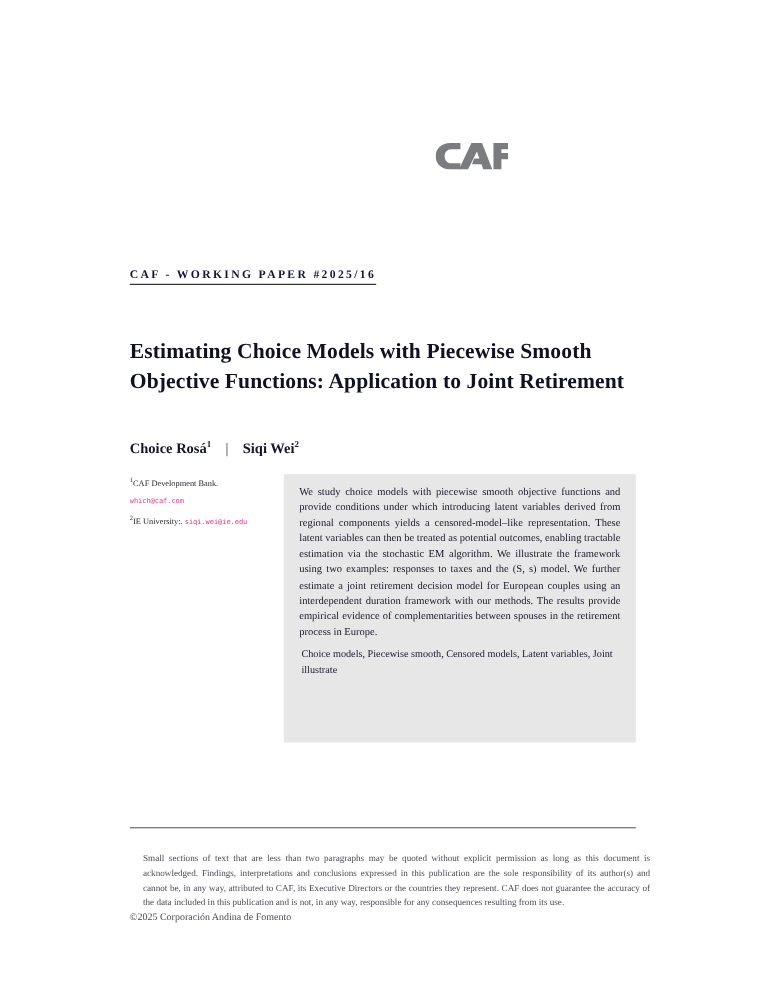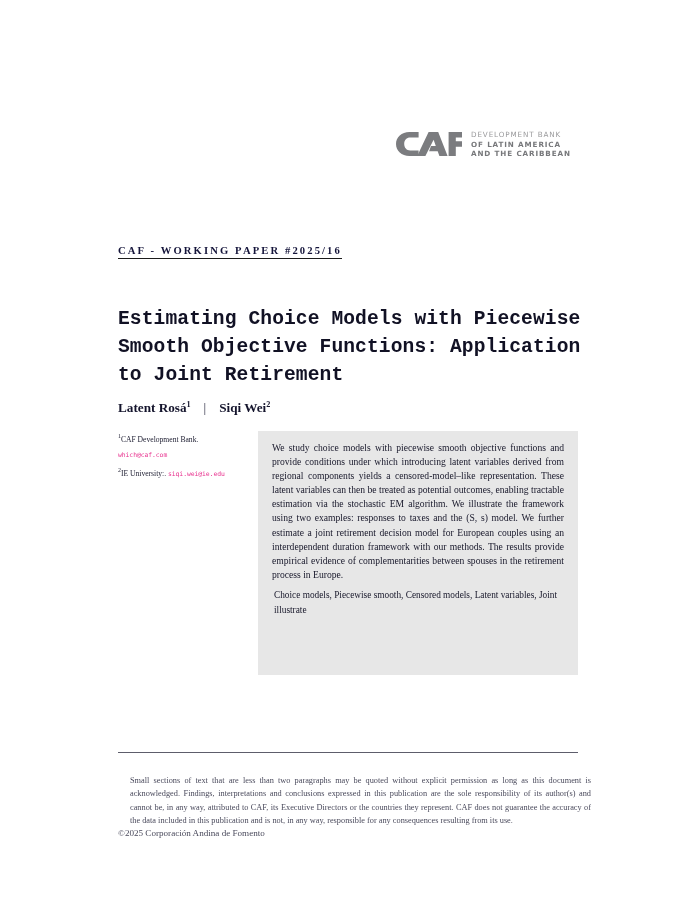--- a/index.html
+++ b/index.html
@@ -69,21 +69,21 @@
     color: #14143a;
     white-space: nowrap;
   }
 
   
   .title {
     position: absolute;
     left: 118px;
     top: 293px;
     width: 470px;
-    font-family: Liberation Mono, monospace;
+    font-family: Liberation Serif, serif;
     font-weight: 700;
     font-size: 19.6px;
     line-height: 1.42;
     color: #111124;
     letter-spacing: 0.005em;
   }
 
   
   .authors {
     position: absolute;
@@ -206,33 +206,28 @@
 <div class="page">
 
   <div class="logo-block">
     <svg class="logo-mark" width="66" height="24" viewBox="0 0 66 24">
       <g fill="#7b7c7f">
         <path d="M13.4 0h9.2v5.6h-8.4c-3.6 0-6 2.6-6 6.4s2.4 6.4 6 6.4h8.4V24h-9.2C5.6 24 0 18.8 0 12S5.6 0 13.4 0z"></path>
         <path d="M32.6 0h9.6l9.4 24h-8.2l-1.7-4.7h-8.6l1.9-5.3h4.8l-2.2-6.2L29.4 24h-8.2L32.6 0z"></path>
         <path d="M52.6 0H66v5.6h-6.2v3.6H66v5.5h-6.2V24h-7.2V0z"></path>
       </g>
     </svg>
-    <div class="logo-words">
-      <span class="lw1">DEVELOPMENT BANK</span>
-      <span class="lw2">OF LATIN AMERICA</span>
-      <span class="lw3">AND THE CARIBBEAN</span>
-    </div>
   </div>
 
   <div class="wp-label">CAF - WORKING PAPER #2025/16</div>
 
   <h1 class="title">Estimating Choice Models with Piecewise Smooth Objective Functions: Application to Joint Retirement</h1>
 
   <div class="authors">
-    <span><span>Latent Rosá</span><sup>1</sup></span>
+    <span><span>Choice Rosá</span><sup>1</sup></span>
     <span class="author-sep">|</span>
     <span><span>Siqi Wei</span><sup>2</sup></span>
   </div>
 
   <div class="affil">
     <span class="row">
       <sup>1</sup><span>CAF Development Bank.</span>
     </span>
     <span class="email-line">
       <span class="email">which@caf.com</span>

